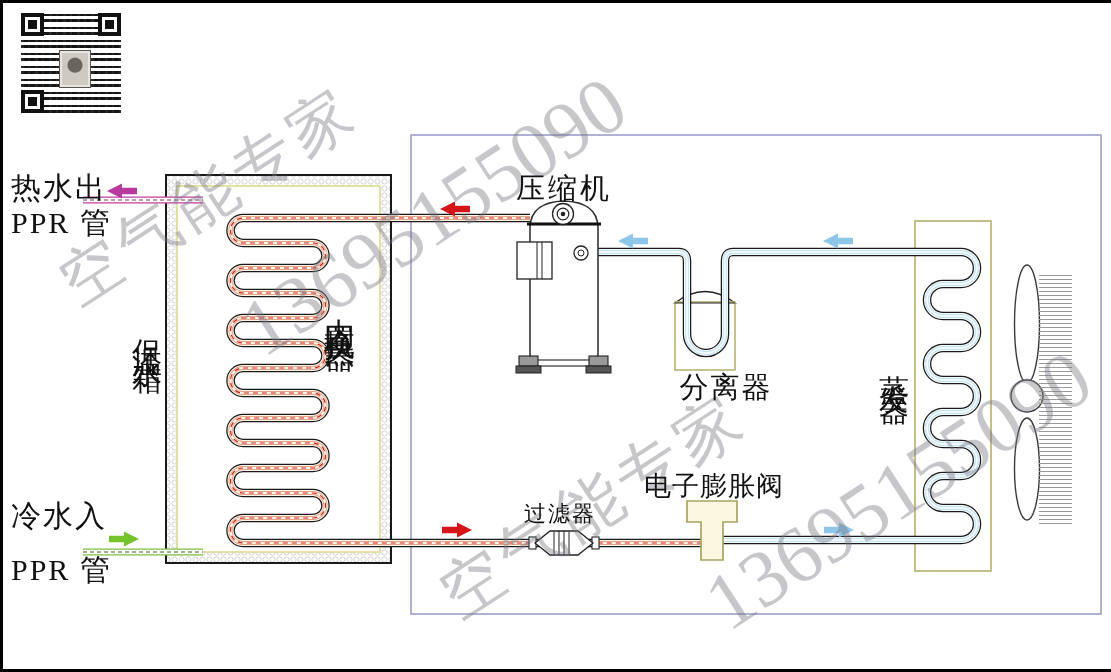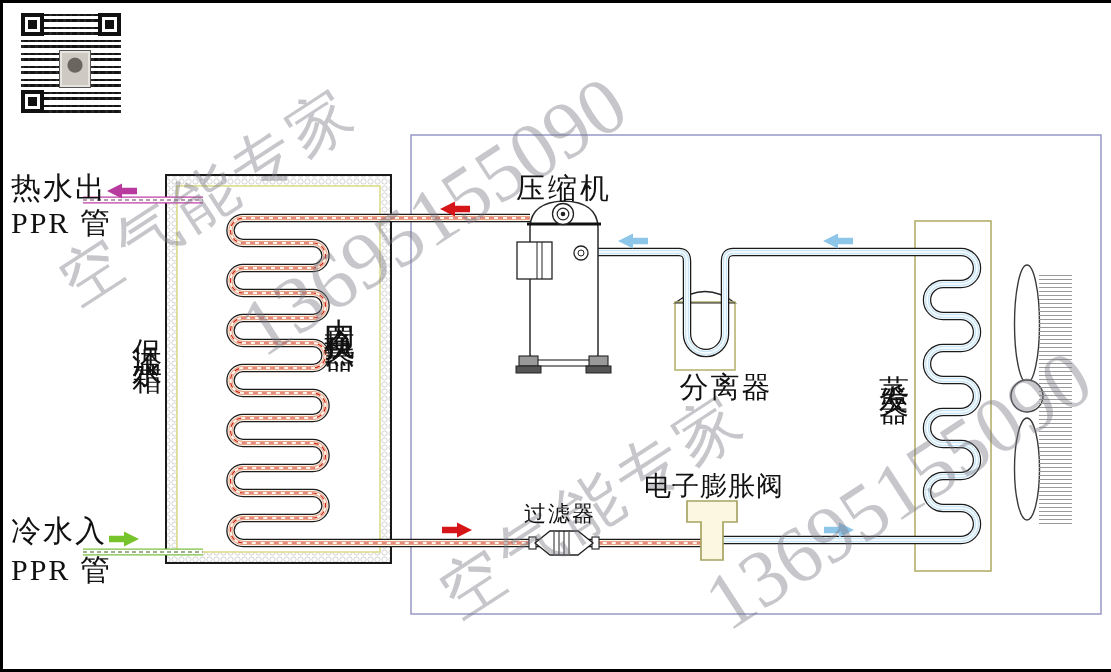--- a/index.html
+++ b/index.html
@@ -157,21 +157,21 @@
     </g>
   </svg>
 
   <div class="wm" style="left:205px; top:193px; font-size:62px; letter-spacing:6px;">空气能专家</div>
   <div class="wm" style="left:430px; top:213px; font-size:80px;">13695155090</div>
   <div class="wm" style="left:590px; top:503px; font-size:64px; letter-spacing:6px;">空气能专家</div>
   <div class="wm" style="left:895px; top:487px; font-size:80px;">13695155090</div>
 
   <div class="lbl" style="left:8px; top:170px; font-size:30px; letter-spacing:2px;">热水出</div>
   <div class="lbl" style="left:8px; top:205px; font-size:30px; letter-spacing:2px;">PPR 管</div>
-  <div class="lbl" style="left:8px; top:513px; font-size:30px; letter-spacing:2px;">冷水入</div>
+  <div class="lbl" style="left:8px; top:498px; font-size:30px; letter-spacing:2px;">冷水入</div>
   <div class="lbl" style="left:8px; top:552px; font-size:30px; letter-spacing:2px;">PPR 管</div>
 
   <div class="lbl vert" style="left:129px; top:312px; font-size:30px; letter-spacing:9px;">保温水箱</div>
   <div class="lbl vert" style="left:321px; top:291px; font-size:31px; letter-spacing:6px;">内置换热器</div>
   <div class="lbl vert" style="left:876px; top:348px; font-size:30px; letter-spacing:11px;">蒸发器</div>
 
   <div class="lbl center" style="left:561px; top:185px; font-size:29px; letter-spacing:3px;">压缩机</div>
   <div class="lbl center" style="left:723px; top:384px; font-size:29px; letter-spacing:2px;">分离器</div>
   <div class="lbl center" style="left:557px; top:511px; font-size:22px; letter-spacing:2px;">过滤器</div>
   <div class="lbl center" style="left:711px; top:483px; font-size:27px; letter-spacing:1px;">电子膨胀阀</div>

